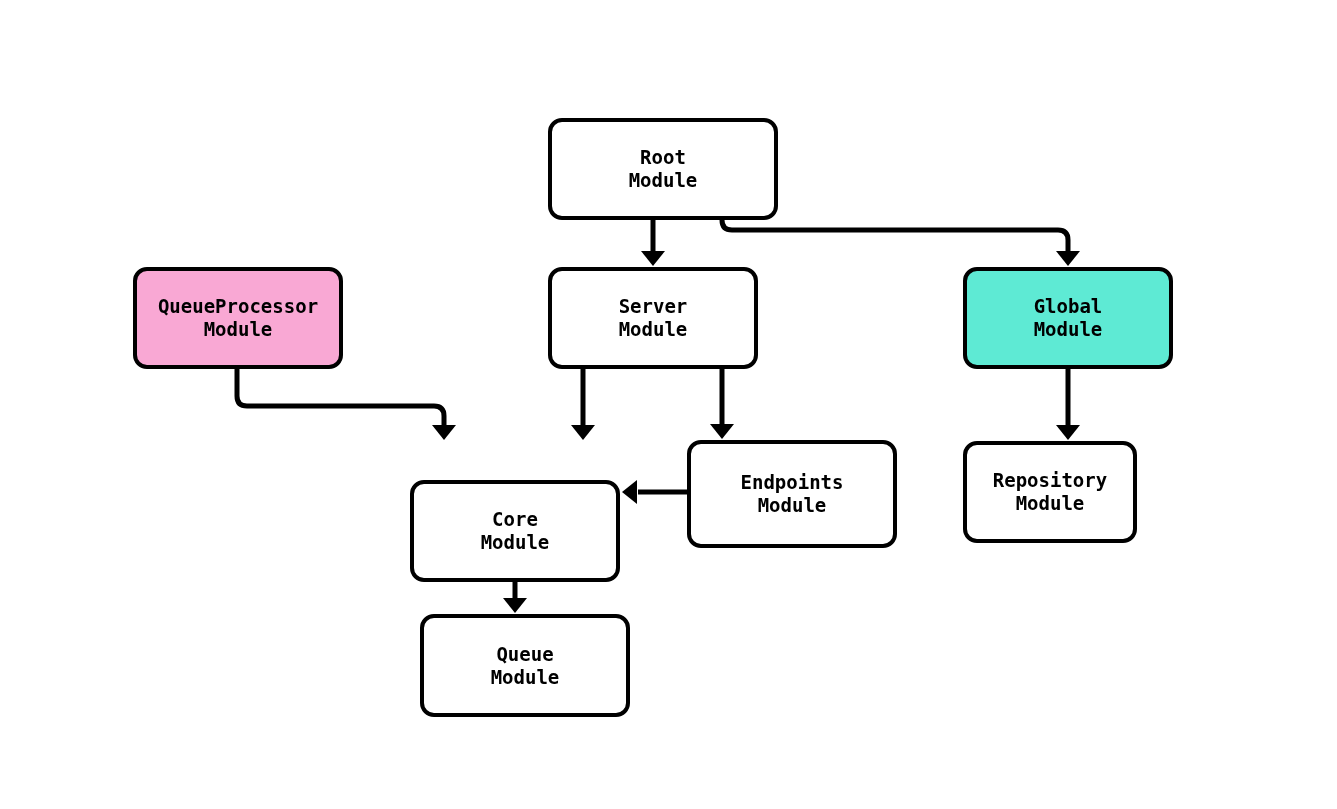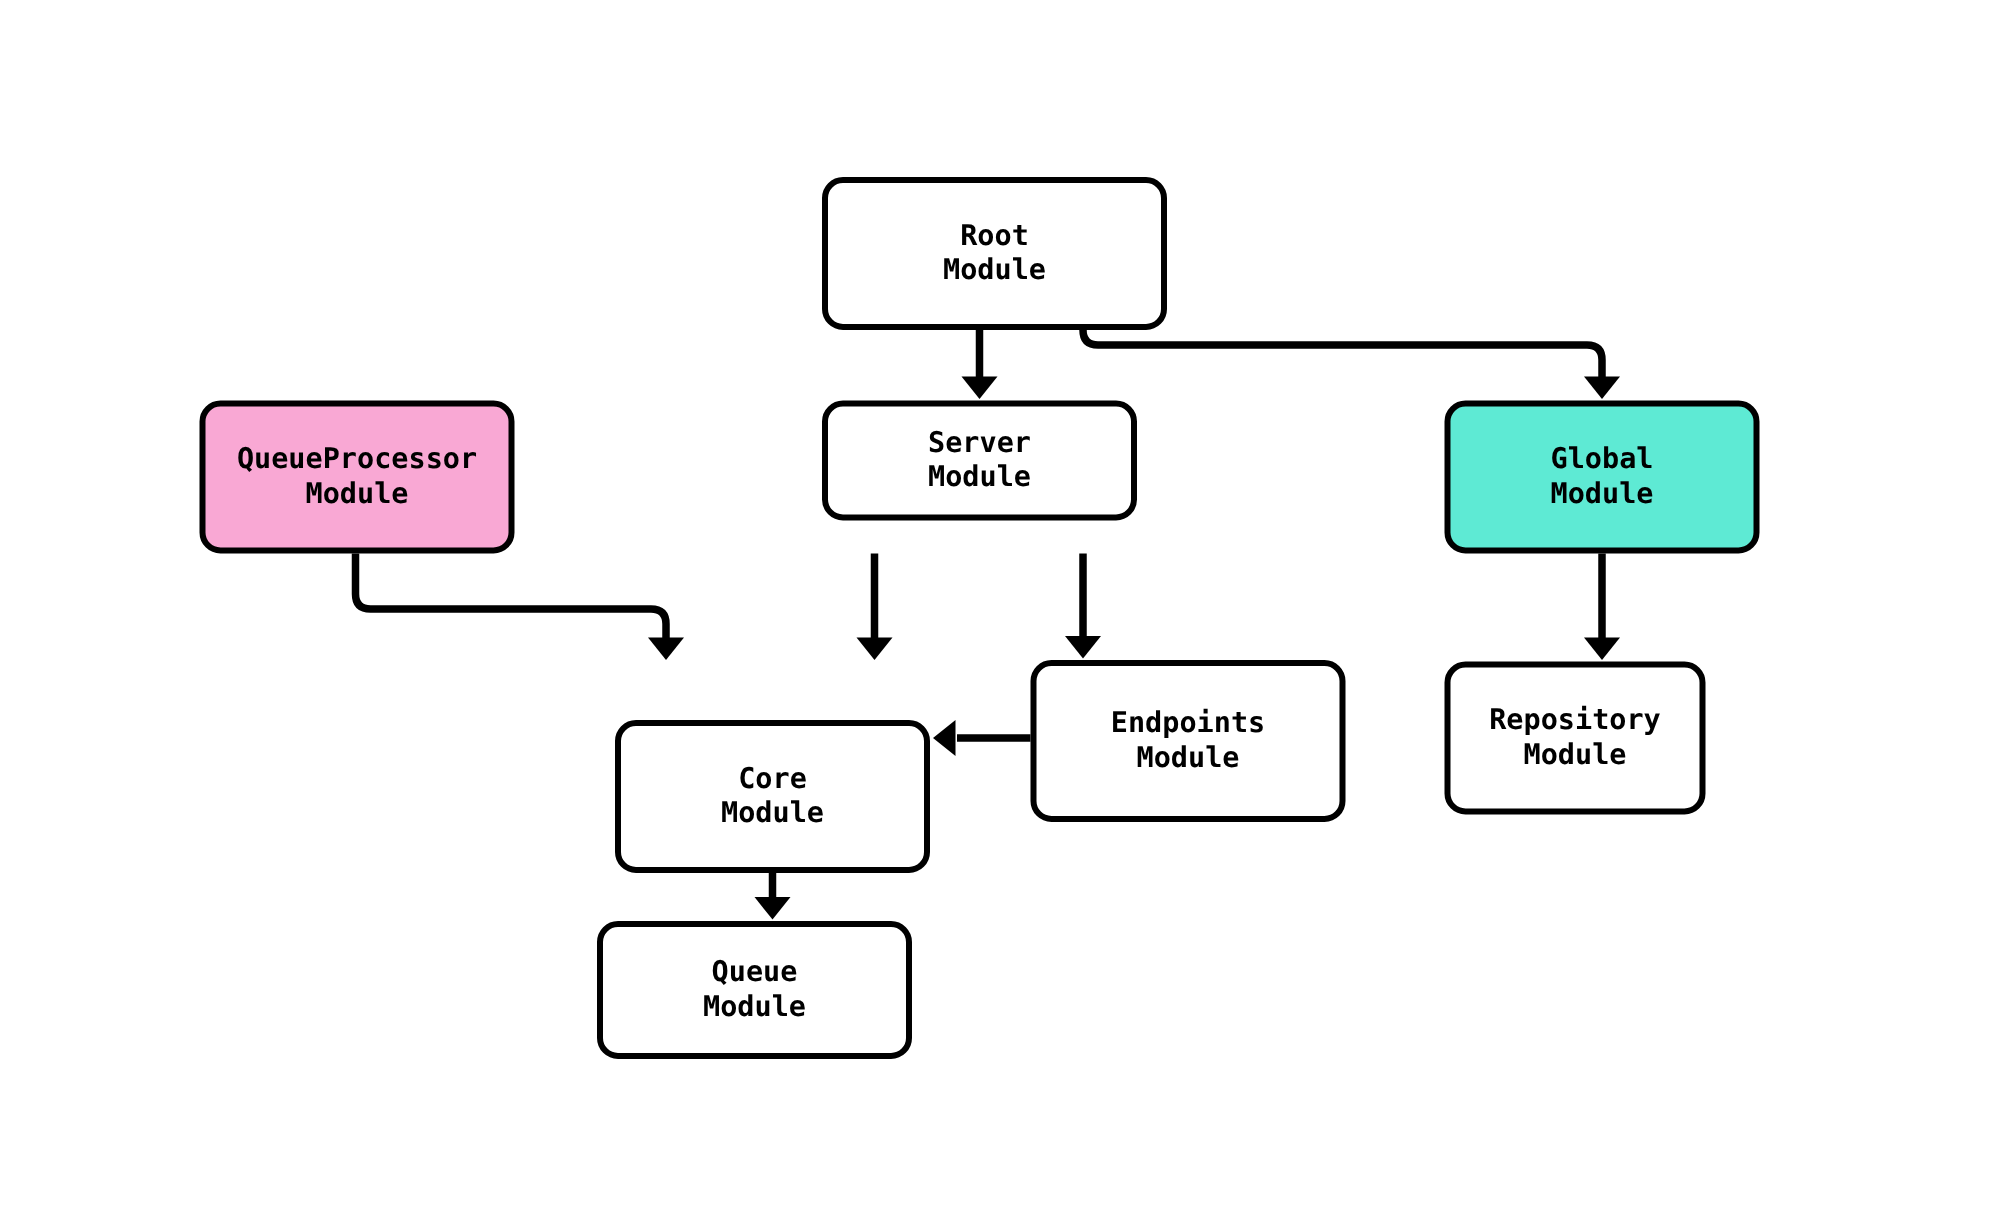--- a/index.html
+++ b/index.html
@@ -77,21 +77,21 @@
   <div class="node-box" style="left: 548px; top: 94px; width: 230px; height: 102px; background: rgb(255, 255, 255); border-color: rgb(0, 0, 0); margin-top: 24px;">
     <span class="node-label">Root
 Module</span>
   </div>
 
   <div class="node-box" style="left: 133px; top: 267px; width: 210px; height: 102px; background: #f9a8d4; border-color: rgb(0, 0, 0);">
     <span class="node-label">QueueProcessor
 Module</span>
   </div>
 
-  <div class="node-box" style="left: 548px; top: 267px; width: 210px; height: 80px; background: rgb(255, 255, 255); border-color: rgb(0, 0, 0);">
+  <div class="node-box" style="left: 548px; top: 267px; width: 210px; height: 102px; background: rgb(255, 255, 255); border-color: rgb(0, 0, 0);">
     <span class="node-label">Server
 Module</span>
   </div>
 
   <div class="node-box" style="left: 963px; top: 267px; width: 210px; height: 102px; background: #5eead4; border-color: rgb(0, 0, 0);">
     <span class="node-label">Global
 Module</span>
   </div>
 
   <div class="node-box" style="left: 410px; top: 441px; width: 210px; height: 102px; background: rgb(255, 255, 255); border-color: rgb(0, 0, 0); margin-top: 39px;">
@@ -102,18 +102,18 @@
   <div class="node-box" style="left: 687px; top: 440px; width: 210px; height: 108px; background: rgb(255, 255, 255); border-color: rgb(0, 0, 0);">
     <span class="node-label">Endpoints
 Module</span>
   </div>
 
   <div class="node-box" style="left: 963px; top: 441px; width: 174px; height: 102px; background: rgb(255, 255, 255); border-color: rgb(0, 0, 0);">
     <span class="node-label">Repository
 Module</span>
   </div>
 
-  <div class="node-box" style="left: 398px; top: 614px; width: 210px; height: 92px; background: rgb(255, 255, 255); border-color: rgb(0, 0, 0);">
+  <div class="node-box" style="left: 420px; top: 614px; width: 210px; height: 103px; background: rgb(255, 255, 255); border-color: rgb(0, 0, 0);">
     <span class="node-label">Queue
 Module</span>
   </div>
 
 </div>
 
 </body></html>

